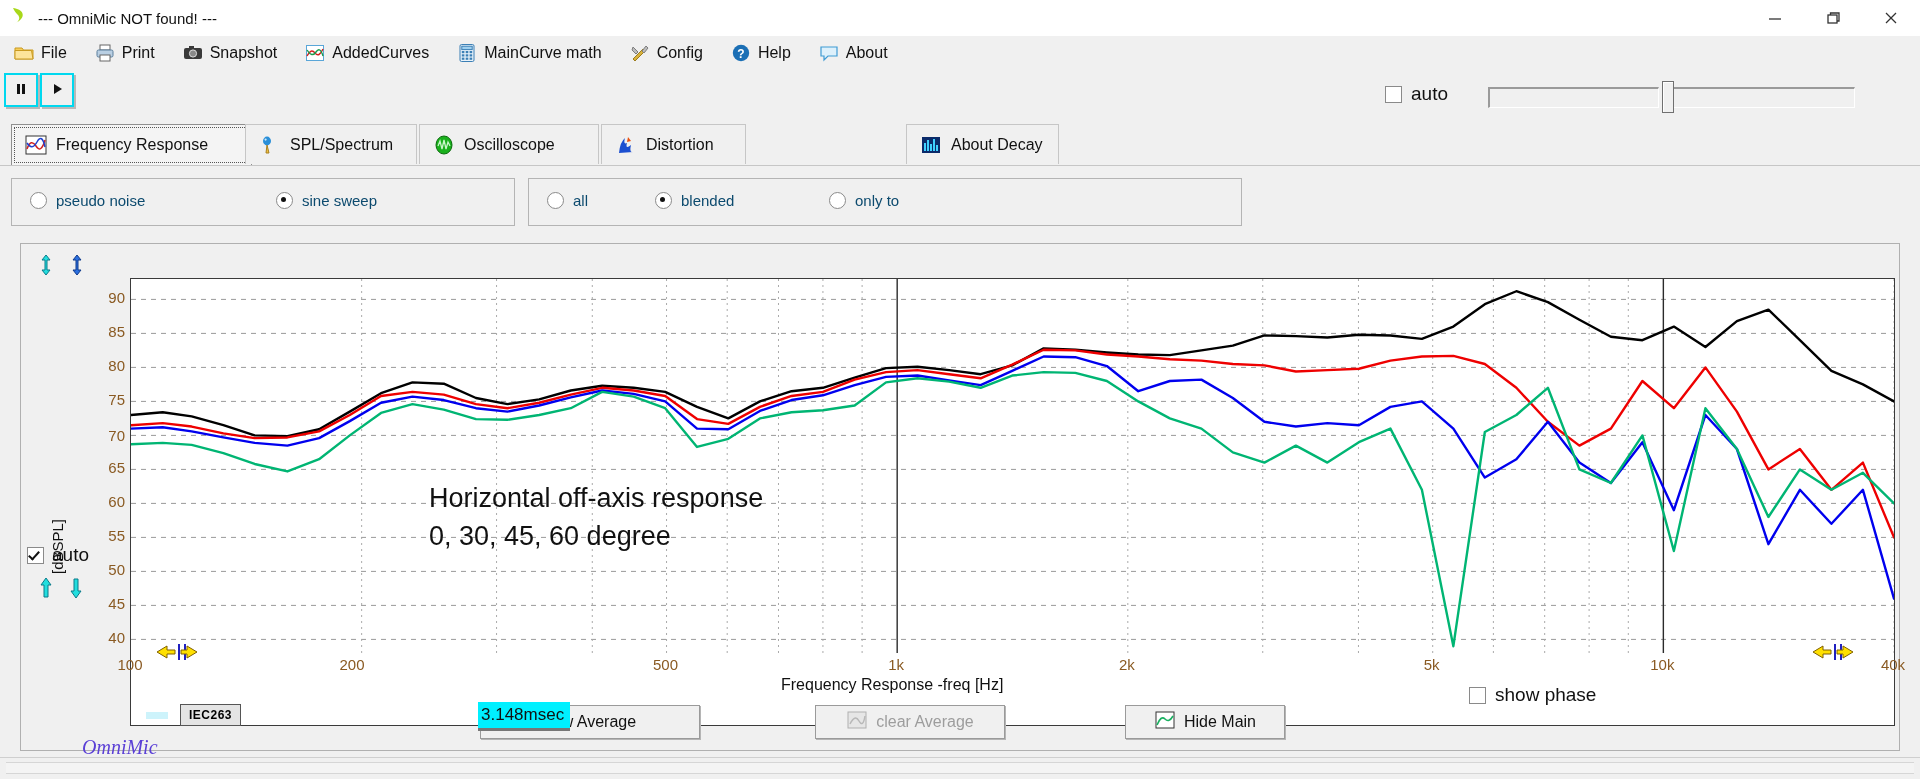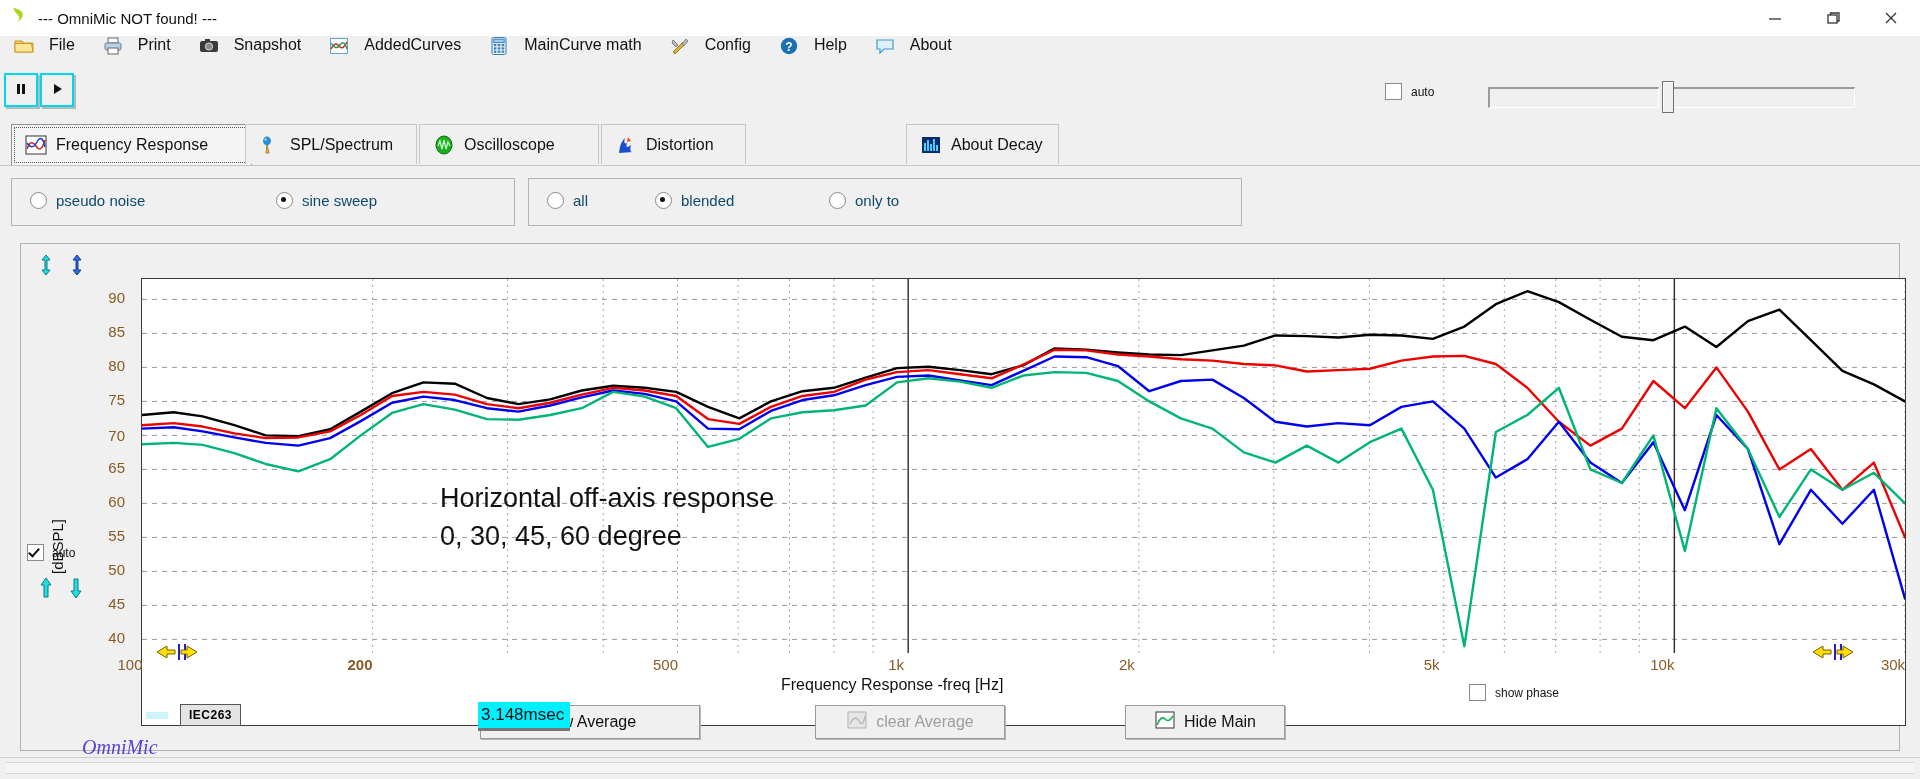--- a/index.html
+++ b/index.html
@@ -38,21 +38,21 @@
   .wbtn svg { display:block; }
 
   
   #menubar {
     position:absolute; left:0; top:36px; width:1920px; height:33px;
     background:#f0f0f0;
     display:flex; align-items:center; gap:0px;
     border-bottom: 1px solid #dcdcdc;
   }
   .menuitem {
-    display:flex; align-items:flex-start; gap:15px;
+    display:flex; align-items:center; gap:7px;
     padding: 0 14px; height:33px; font-size:16px; color:#111;
     font-family: "Liberation Sans", sans-serif;
   }
   .menuitem .mi-ico { width:20px; height:20px; display:block; flex:0 0 auto;}
 
   
   #row-transport {
     position:absolute; left:0; top:69px; width:1920px; height:52px;
     background:#f0f0f0;
   }
@@ -80,21 +80,21 @@
     display:flex; align-items:center; gap:9px;
   }
   .wincheck {
     width:15px; height:15px; background:#fff; border:1px solid #8a8a8a;
     display:inline-block; position:relative;
   }
   .wincheck.checked::after{
     content:""; position:absolute; left:3px; top:1px; width:4px; height:9px;
     border:solid #111; border-width:0 2px 2px 0; transform: rotate(42deg);
   }
-  .lbl-sm { font-size:12px; color:#111; }
+  .lbl-sm { font-size:19px; color:#111; }
 
   .slider-track {
     position:absolute; top:18px; height:18px; background:#f0f0f0;
     border-top:2px solid #9a9a9a; border-left:2px solid #9a9a9a;
     border-bottom:1px solid #fff; border-right:1px solid #fff;
   }
   #slider-a { left:1488px; width:168px; }
   #slider-b { left:1664px; width:188px; }
   .slider-thumb{
     position:absolute; top:12px; width:10px; height:30px; background:#f0f0f0;
@@ -175,21 +175,21 @@
     width:26px; height:24px; background:#f0f0f0; border:1px solid #9a9a9a;
     margin-right:2px; display:flex; align-items:center; justify-content:center;
   }
 
   
   #plotpanel {
     position:absolute; left:20px; top:243px; width:1880px; height:508px;
     background:#f0f0f0; border:1px solid #b0b0b0; box-sizing:border-box;
   }
   #plotarea {
-    position:absolute; left:120px; top:34px; width:1765px; height:448px;
+    position:absolute; left:109px; top:34px; width:1765px; height:448px;
     background:#ffffff; border:1px solid #3a3a3a; box-sizing:border-box;
     overflow:hidden;
   }
   #plot-svg { position:absolute; left:0; top:0; }
 
   .ytick {
     position:absolute; right:0; font-size:15px; color:#8a5a22;
     font-family:"Liberation Sans", sans-serif; text-align:right;
   }
   #ylabels { position:absolute; left:48px; top:34px; width:56px; height:376px; }
@@ -607,27 +607,27 @@
           <path d="M0.00 146.20 L31.71 144.16 L60.67 147.56 L92.38 154.36 L123.64 159.12 L156.39 158.44 L188.11 152.32 L218.79 136.00 L250.03 116.96 L281.46 112.88 L312.78 115.60 L344.97 125.12 L376.47 129.20 L408.19 123.76 L439.81 115.60 L471.12 108.80 L502.69 111.52 L534.20 116.96 L566.04 140.08 L597.31 144.84 L628.92 127.84 L660.55 116.96 L691.93 112.88 L723.64 100.64 L755.01 93.16 L786.51 91.12 L818.14 95.20 L849.62 99.28 L881.21 85.68 L912.65 70.72 L944.31 71.40 L975.88 75.48 L1007.30 77.52 L1038.81 80.24 L1070.41 81.60 L1101.82 85.00 L1133.40 86.36 L1164.86 92.48 L1196.36 91.12 L1227.88 89.76 L1259.41 81.60 L1290.89 77.52 L1322.36 76.84 L1353.84 85.00 L1385.36 108.80 L1416.89 142.80 L1448.40 166.60 L1479.88 149.60 L1511.41 102.00 L1542.87 129.20 L1574.41 88.40 L1605.91 132.60 L1637.40 190.40 L1668.89 170.00 L1700.40 210.80 L1731.91 183.60 L1763.00 258.40 " fill="none" stroke="#ee0000" stroke-width="2.4" stroke-linejoin="round" stroke-linecap="round"></path>
           <path d="M0.00 149.60 L31.71 148.24 L60.67 152.32 L92.38 158.44 L123.64 163.88 L156.39 166.60 L188.11 159.12 L218.79 142.12 L250.03 123.76 L281.46 117.64 L312.78 121.04 L344.97 129.20 L376.47 132.60 L408.19 126.48 L439.81 118.32 L471.12 111.52 L502.69 114.92 L534.20 122.40 L566.04 149.60 L597.31 150.28 L628.92 131.92 L660.55 121.04 L691.93 116.28 L723.64 106.08 L755.01 97.92 L786.51 96.56 L818.14 101.32 L849.62 106.08 L881.21 91.80 L912.65 77.52 L944.31 78.20 L975.88 87.04 L1007.30 112.20 L1038.81 102.00 L1070.41 100.64 L1101.82 119.00 L1133.40 142.80 L1164.86 147.56 L1196.36 144.16 L1227.88 146.20 L1259.41 127.84 L1290.89 122.40 L1322.36 149.60 L1353.84 198.56 L1385.36 180.20 L1416.89 142.80 L1448.40 183.60 L1479.88 204.00 L1511.41 163.20 L1542.87 231.20 L1574.41 136.00 L1605.91 170.00 L1637.40 265.20 L1668.89 210.80 L1700.40 244.80 L1731.91 210.80 L1763.00 319.60 " fill="none" stroke="#0000ee" stroke-width="2.4" stroke-linejoin="round" stroke-linecap="round"></path>
           <path d="M0.00 165.24 L31.71 163.88 L60.67 165.92 L92.38 174.08 L123.64 184.96 L156.39 192.44 L188.11 180.20 L218.79 156.40 L250.03 133.96 L281.46 125.12 L312.78 130.56 L344.97 140.08 L376.47 140.76 L408.19 136.00 L439.81 129.20 L471.12 112.88 L502.69 117.64 L534.20 129.20 L566.04 167.96 L597.31 159.80 L628.92 139.40 L660.55 133.28 L691.93 131.24 L723.64 126.48 L755.01 103.36 L786.51 99.28 L818.14 102.68 L849.62 108.80 L881.21 96.56 L912.65 93.16 L944.31 93.84 L975.88 102.00 L1007.30 122.40 L1038.81 139.40 L1070.41 149.60 L1101.82 173.40 L1133.40 183.60 L1164.86 166.60 L1196.36 183.60 L1227.88 163.20 L1259.41 149.60 L1290.89 210.80 L1322.36 367.20 L1353.84 153.00 L1385.36 136.00 L1416.89 108.80 L1448.40 190.40 L1479.88 204.00 L1511.41 156.40 L1542.87 272.00 L1574.41 129.20 L1605.91 170.00 L1637.40 238.00 L1668.89 190.40 L1700.40 210.80 L1731.91 193.80 L1763.00 224.40 " fill="none" stroke="#00b573" stroke-width="2.4" stroke-linejoin="round" stroke-linecap="round"></path>
           <text x="298" y="228" font-size="27" fill="#111" font-family="Liberation Sans, sans-serif">Horizontal off-axis response</text>
           <text x="298" y="266" font-size="27" fill="#111" font-family="Liberation Sans, sans-serif">0, 30, 45, 60 degree</text>
         </svg>
     </div>
 
     <div id="xlabels">
         <div class="xtick" style="left: 0px;">100</div>
-        <div class="xtick" style="left: 230px; font-weight: bold;">200</div>
+        <div class="xtick" style="left: 222px;">200</div>
         <div class="xtick" style="left: 535.536px;">500</div>
         <div class="xtick" style="left: 766.179px;">1k</div>
         <div class="xtick" style="left: 996.821px;">2k</div>
         <div class="xtick" style="left: 1301.71px;">5k</div>
         <div class="xtick" style="left: 1532.36px;">10k</div>
-        <div class="xtick" style="left: 1763px;">30k</div>
+        <div class="xtick" style="left: 1763px;">40k</div>
       </div>
     <div id="xaxis-title">Frequency Response -freq [Hz]</div>
 
     <div id="auto-left-wrap">
       <span class="wincheck checked"></span>
       <span class="lbl-sm">auto</span>
     </div>
 
     <span class="nav-arrow" style="left:14px; top:332px;">
       <svg width="22" height="24" viewBox="0 0 22 24">

